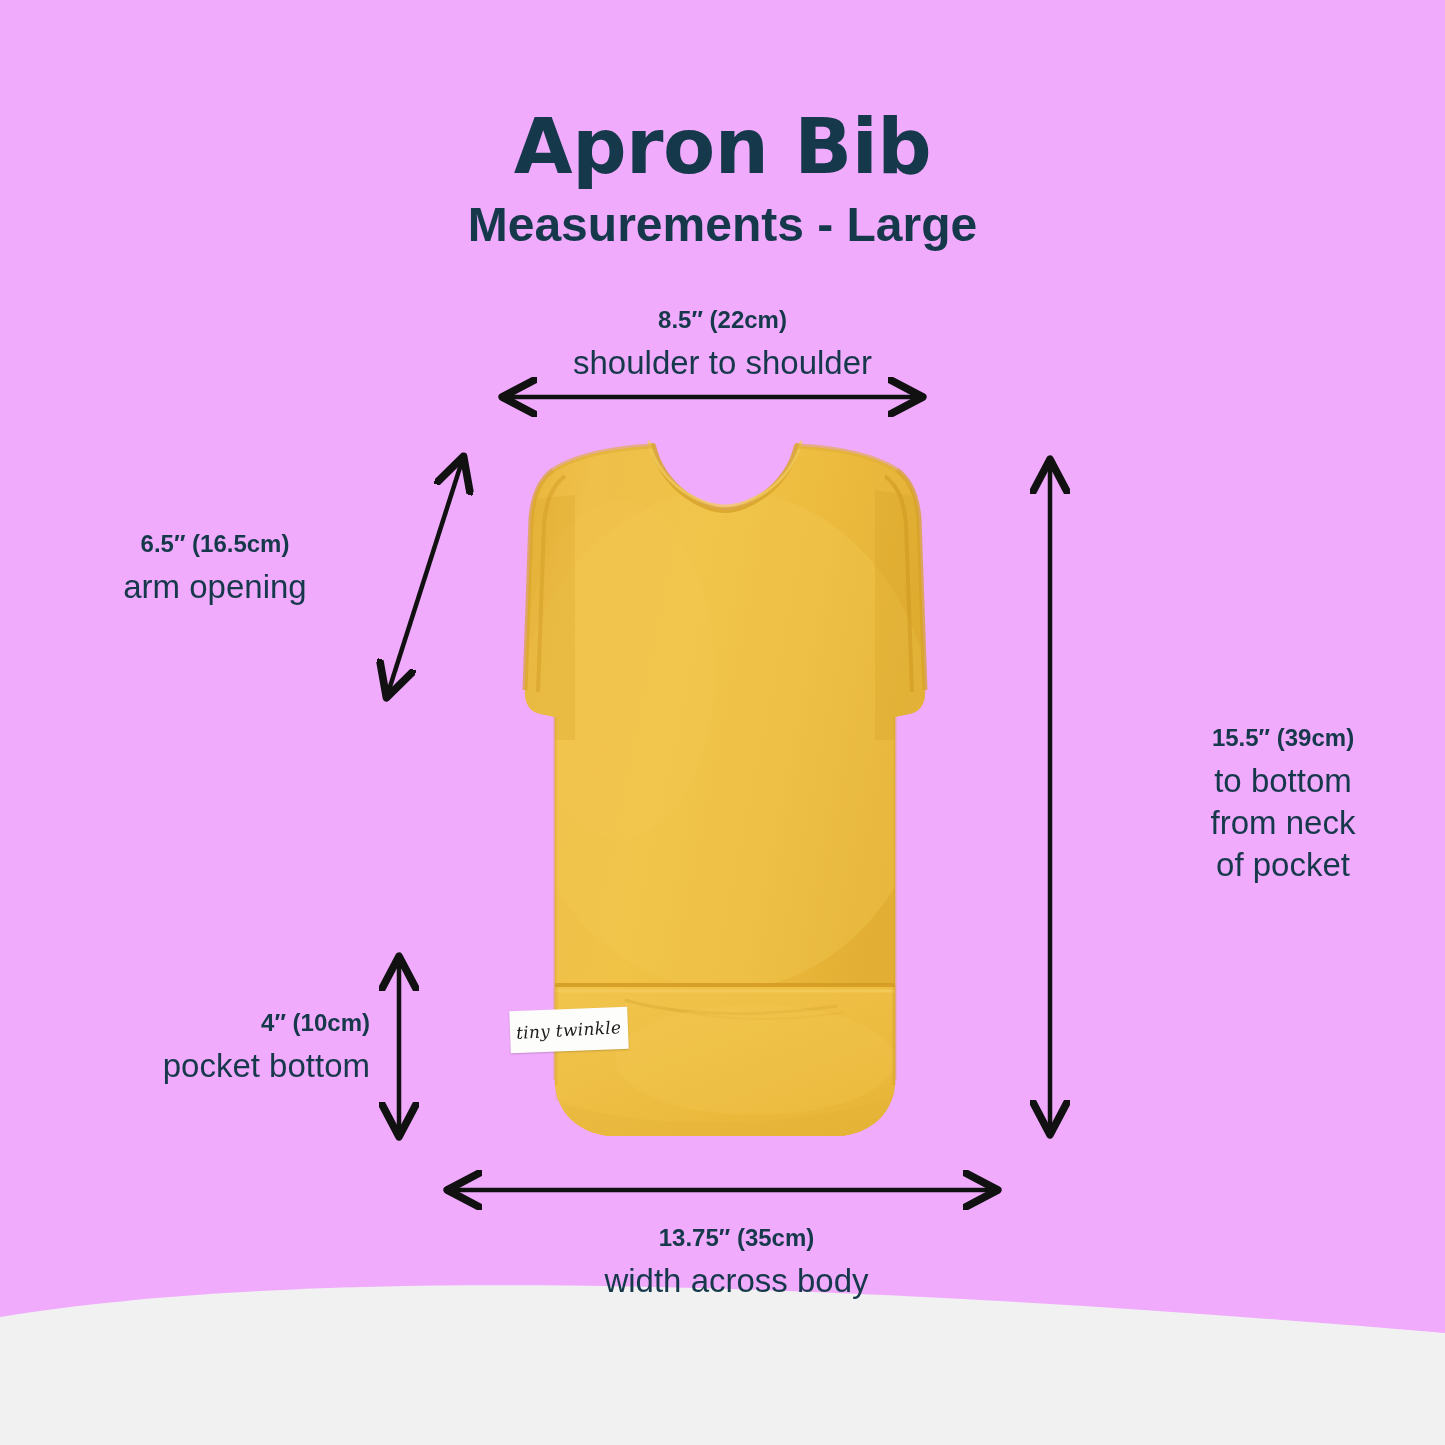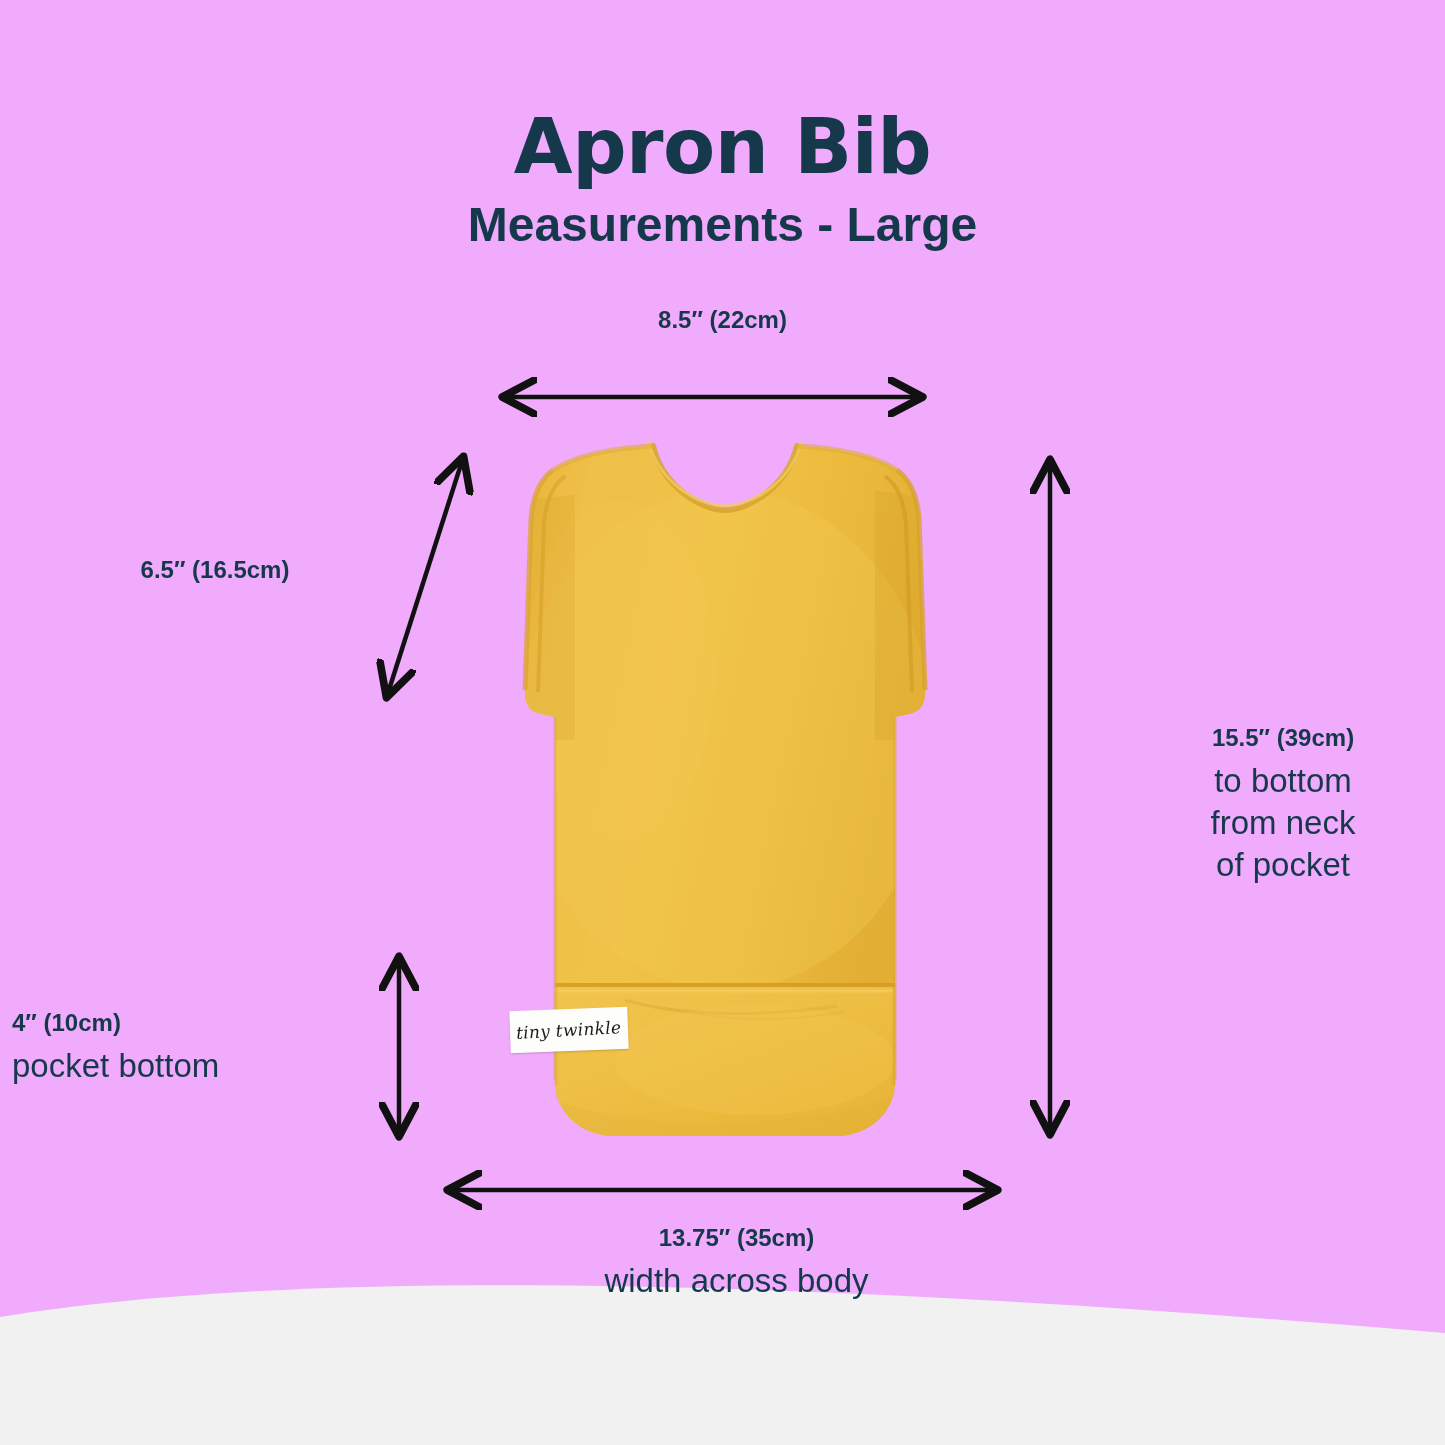--- a/index.html
+++ b/index.html
@@ -70,23 +70,23 @@
   }
   .measure .desc {
     font-family: "Liberation Sans", sans-serif;
     font-weight: normal;
     font-size: 33px;
     line-height: 42px;
     white-space: nowrap;
   }
 
   .m-shoulder { top: 297px; left: 0; width: 1445px; text-align: center; }
-  .m-arm      { top: 521px; left: 40px; width: 350px; text-align: center; margin-top: 26px; }
+  .m-arm      { top: 521px; left: 40px; width: 350px; text-align: center; }
   .m-neck     { top: 715px; left: 1118px; width: 330px; text-align: center; }
-  .m-pocket   { top: 1000px; left: 12px; width: 340px; text-align: left; }
+  .m-pocket   { top: 1000px; left: 30px; width: 340px; text-align: right; }
   .m-width    { top: 1215px; left: 14px; width: 1445px; text-align: center; }
   .m-width .value, .m-width .desc { text-align: center; }
 
   
   .arrows {
     position: absolute;
     top: 0;
     left: 0;
     width: 1445px;
     height: 1445px;
@@ -265,24 +265,26 @@
 
     <line x1="1050" y1="461" x2="1050" y2="1133" stroke="#111111" stroke-width="4.5" marker-start="url(#arrTail)" marker-end="url(#arrHead)"></line>
 
     <line x1="399" y1="958" x2="399" y2="1135" stroke="#111111" stroke-width="4.5" marker-start="url(#arrTail)" marker-end="url(#arrHead)"></line>
 
     <line x1="449" y1="1190" x2="996" y2="1190" stroke="#111111" stroke-width="4.5" marker-start="url(#arrTail)" marker-end="url(#arrHead)"></line>
   </svg>
 
   <div class="measure m-shoulder">
     <div class="value">8.5″ (22cm)</div>
+    <div class="desc">shoulder to shoulder</div>
   </div>
 
   <div class="measure m-arm">
     <div class="value">6.5″ (16.5cm)</div>
+    <div class="desc">arm opening</div>
   </div>
 
   <div class="measure m-neck">
     <div class="value">15.5″ (39cm)</div>
     <div class="desc">to bottom</div>
     <div class="desc">from neck</div>
     <div class="desc">of pocket</div>
   </div>
 
   <div class="measure m-pocket">

